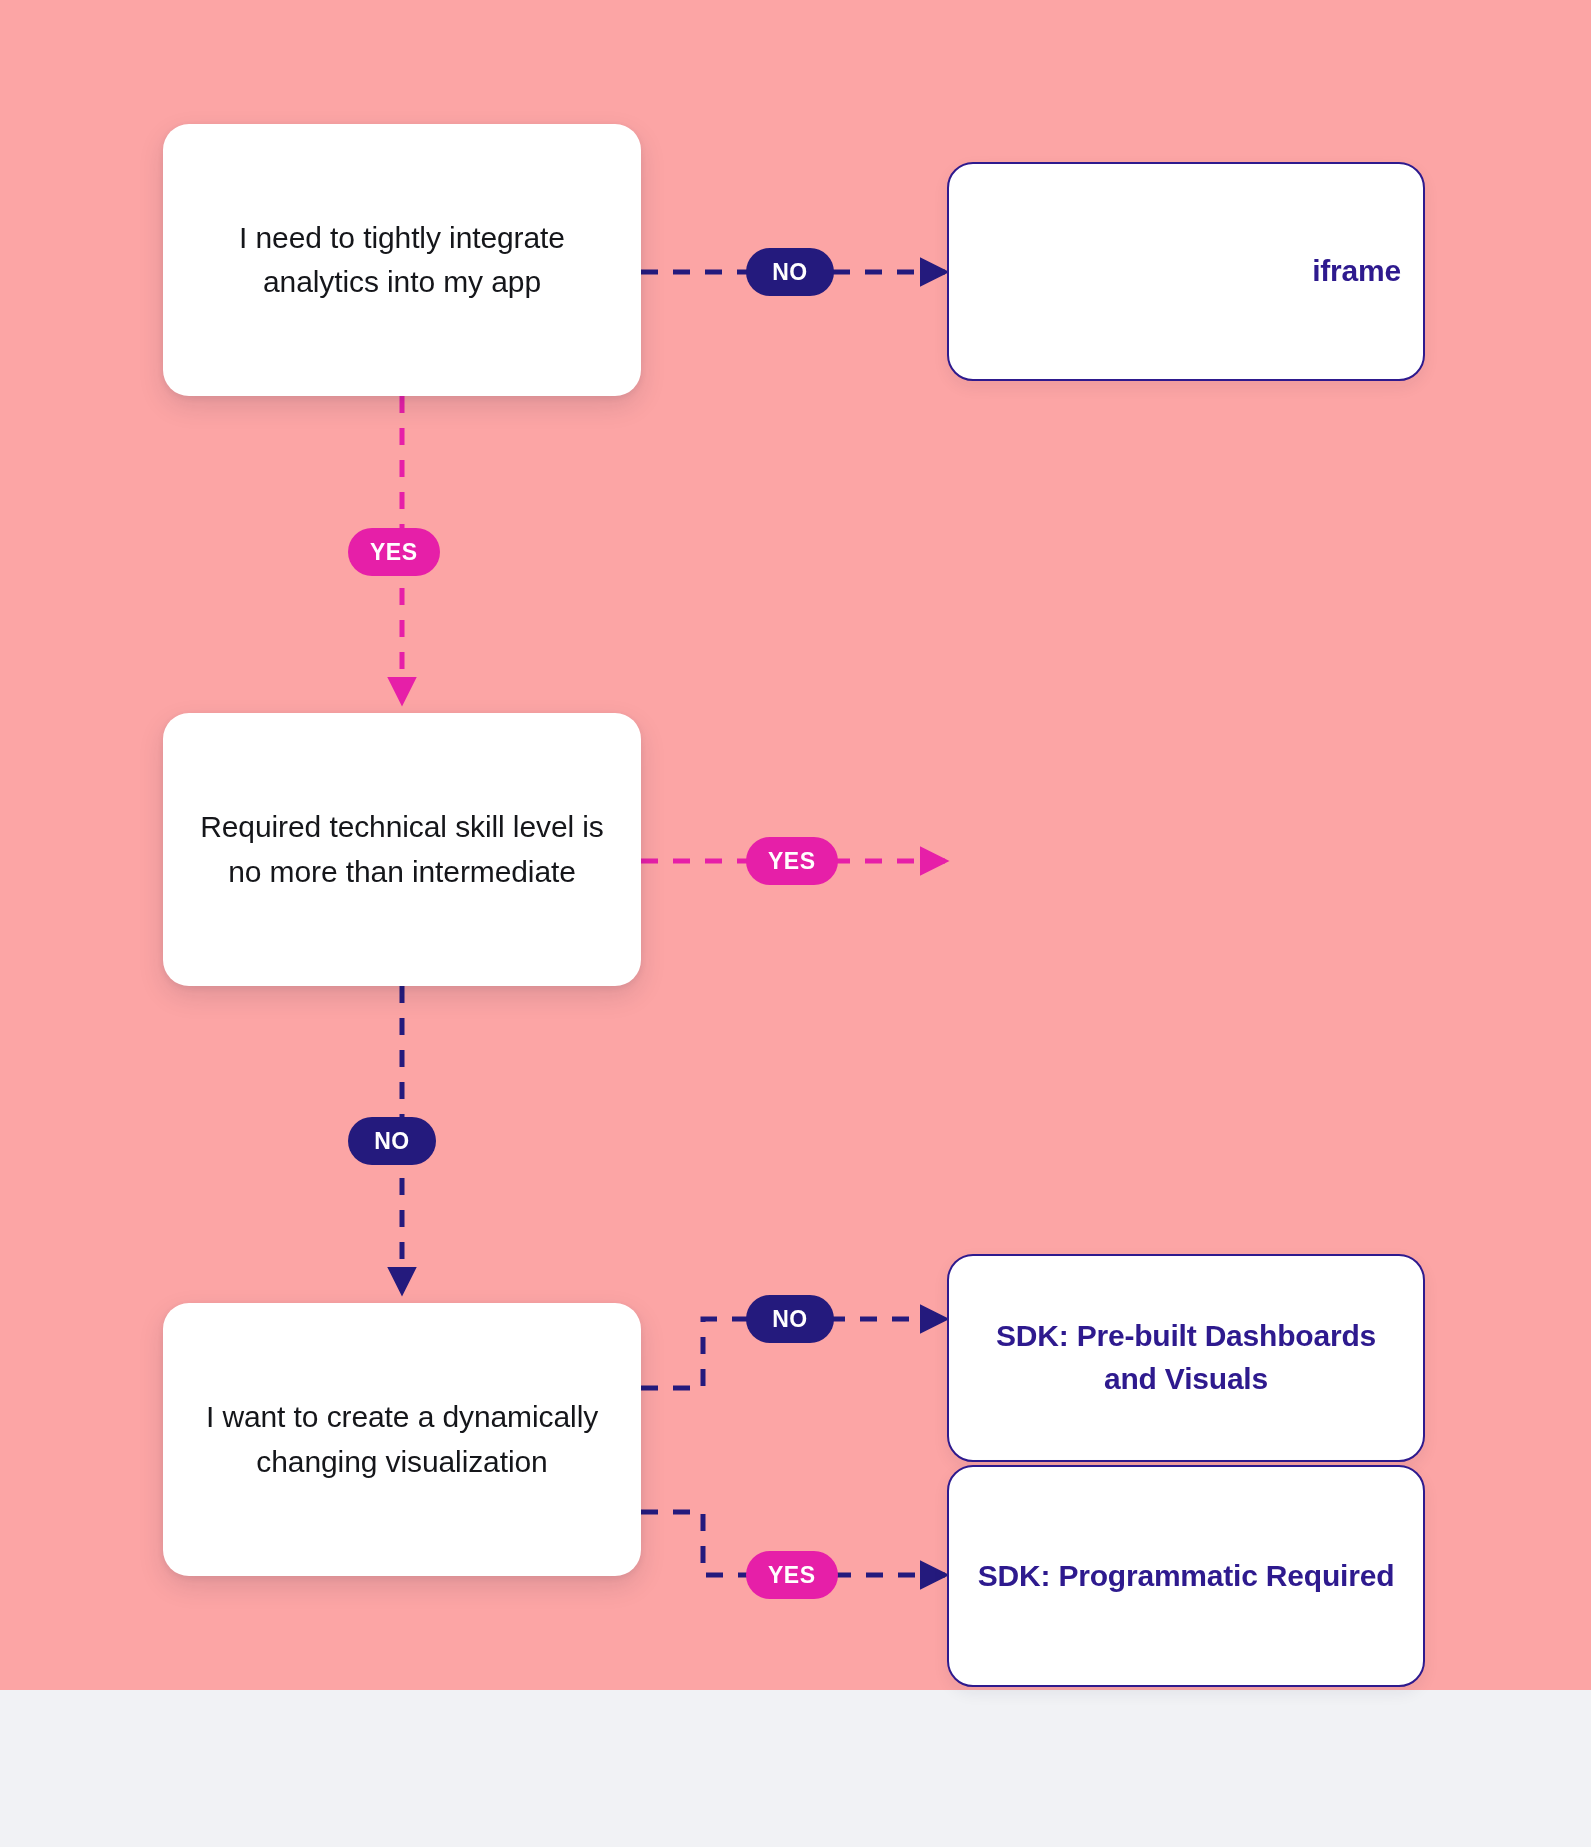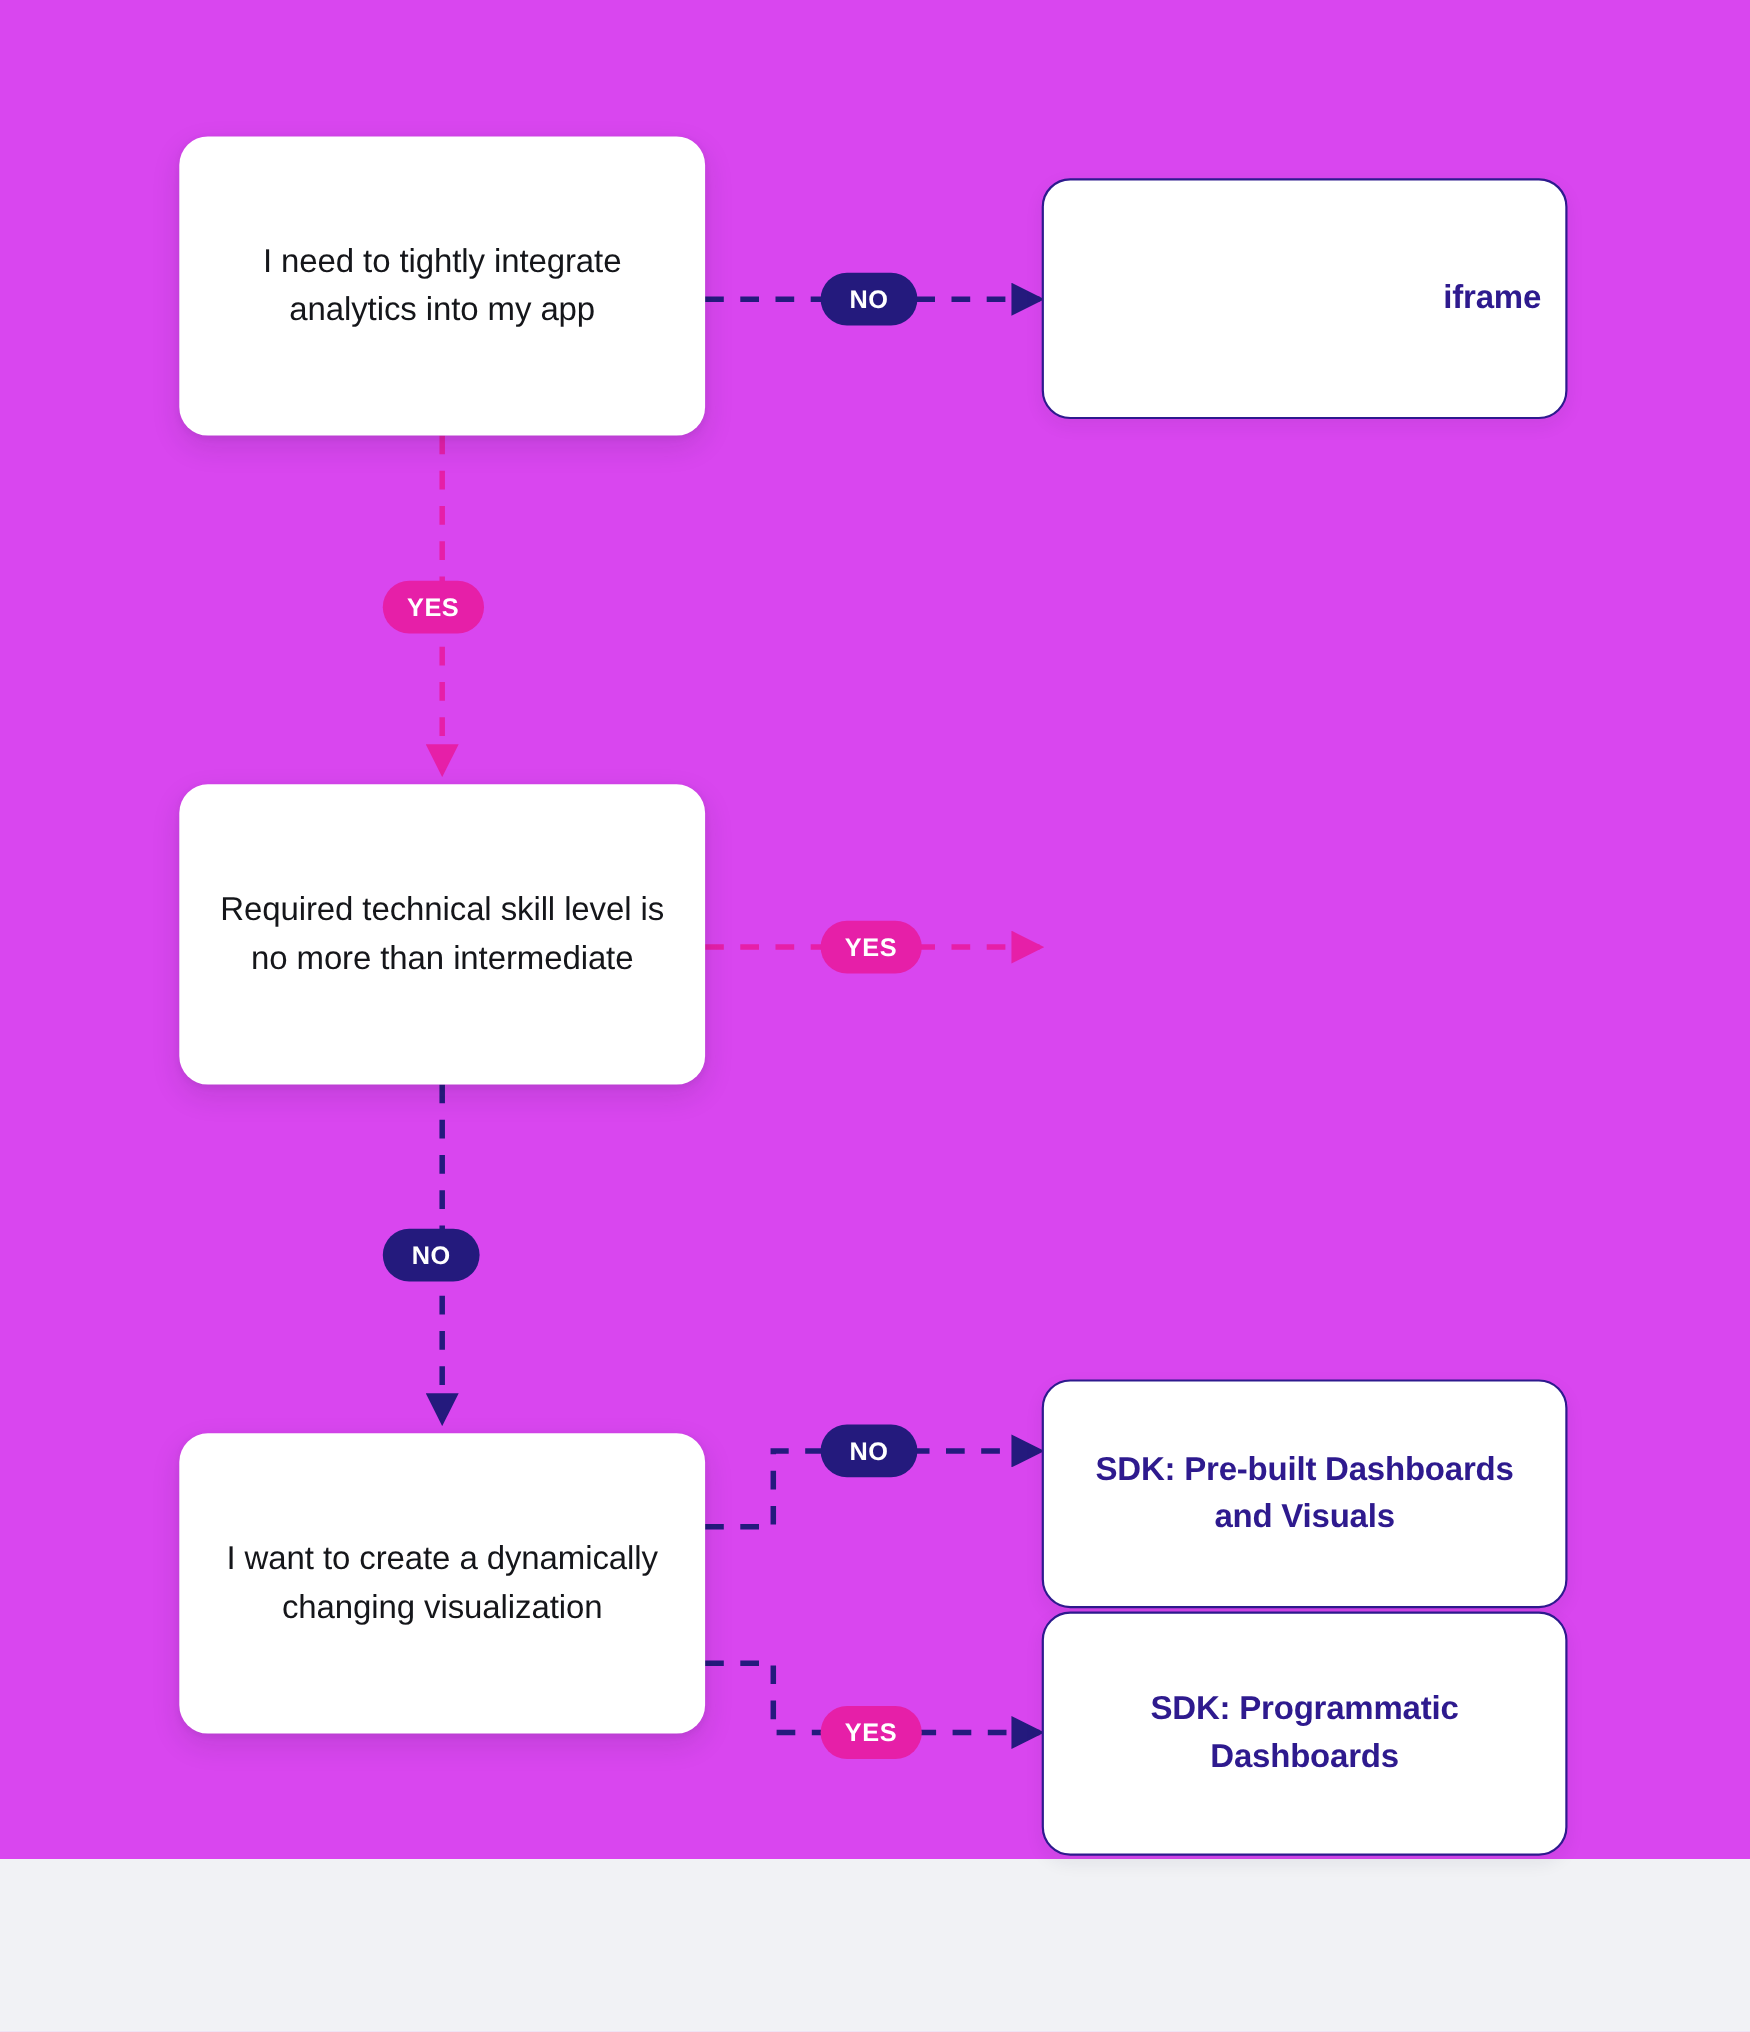--- a/index.html
+++ b/index.html
@@ -7,21 +7,21 @@
     width: 1591px;
     height: 1847px;
     background: #f1f2f5;
     font-family: "Liberation Sans", sans-serif;
     overflow: hidden;
   }
   #canvas {
     position: relative;
     width: 1591px;
     height: 1690px;
-    background: #d946ef;
+    background: #fca5a5;
   }
   #wires {
     position: absolute;
     left: 0; top: 0;
     width: 1591px;
     height: 1847px;
     pointer-events: none;
   }
 
   
@@ -129,21 +129,21 @@
   <div class="o-card" style="left:947px; top:162px; width:478px; height:219px;justify-content:flex-end;">
     <div class="o-text">iframe</div>
   </div>
 
 
   <div class="o-card" style="left:947px; top:1214px; width:478px; height:208px;margin-top:40px;">
     <div class="o-text">SDK: Pre-built Dashboards and Visuals</div>
   </div>
 
   <div class="o-card" style="left:947px; top:1465px; width:478px; height:222px;">
-    <div class="o-text">SDK: Programmatic Dashboards</div>
+    <div class="o-text">SDK: Programmatic Required</div>
   </div>
 
   <div class="pill navy" style="left:746px; top:248px;">NO</div>
 
   <div class="pill pink" style="left:348px; top:528px;">YES</div>
 
   <div class="pill pink" style="left:746px; top:837px;">YES</div>
 
   <div class="pill navy" style="left:348px; top:1117px;">NO</div>
 

